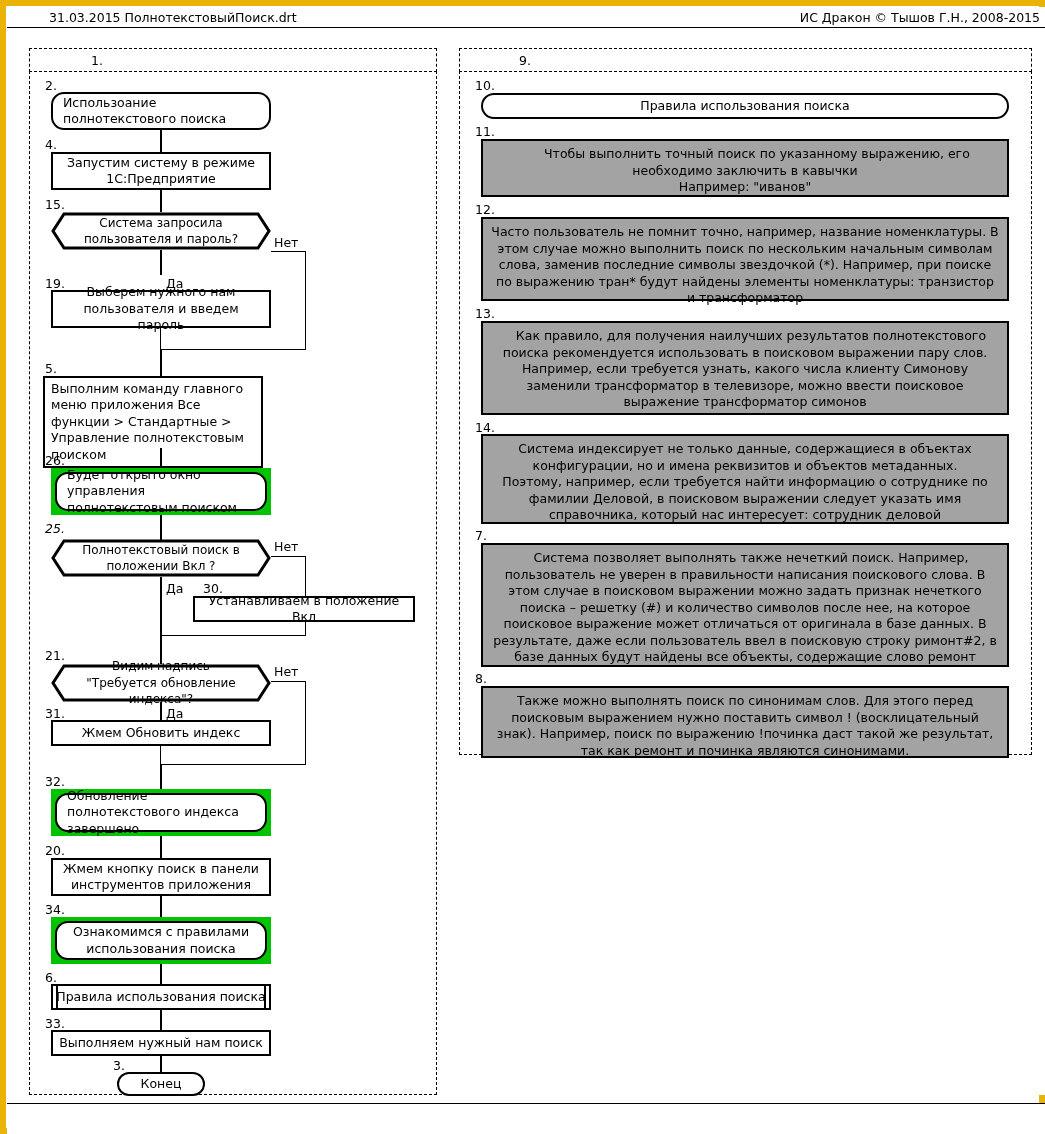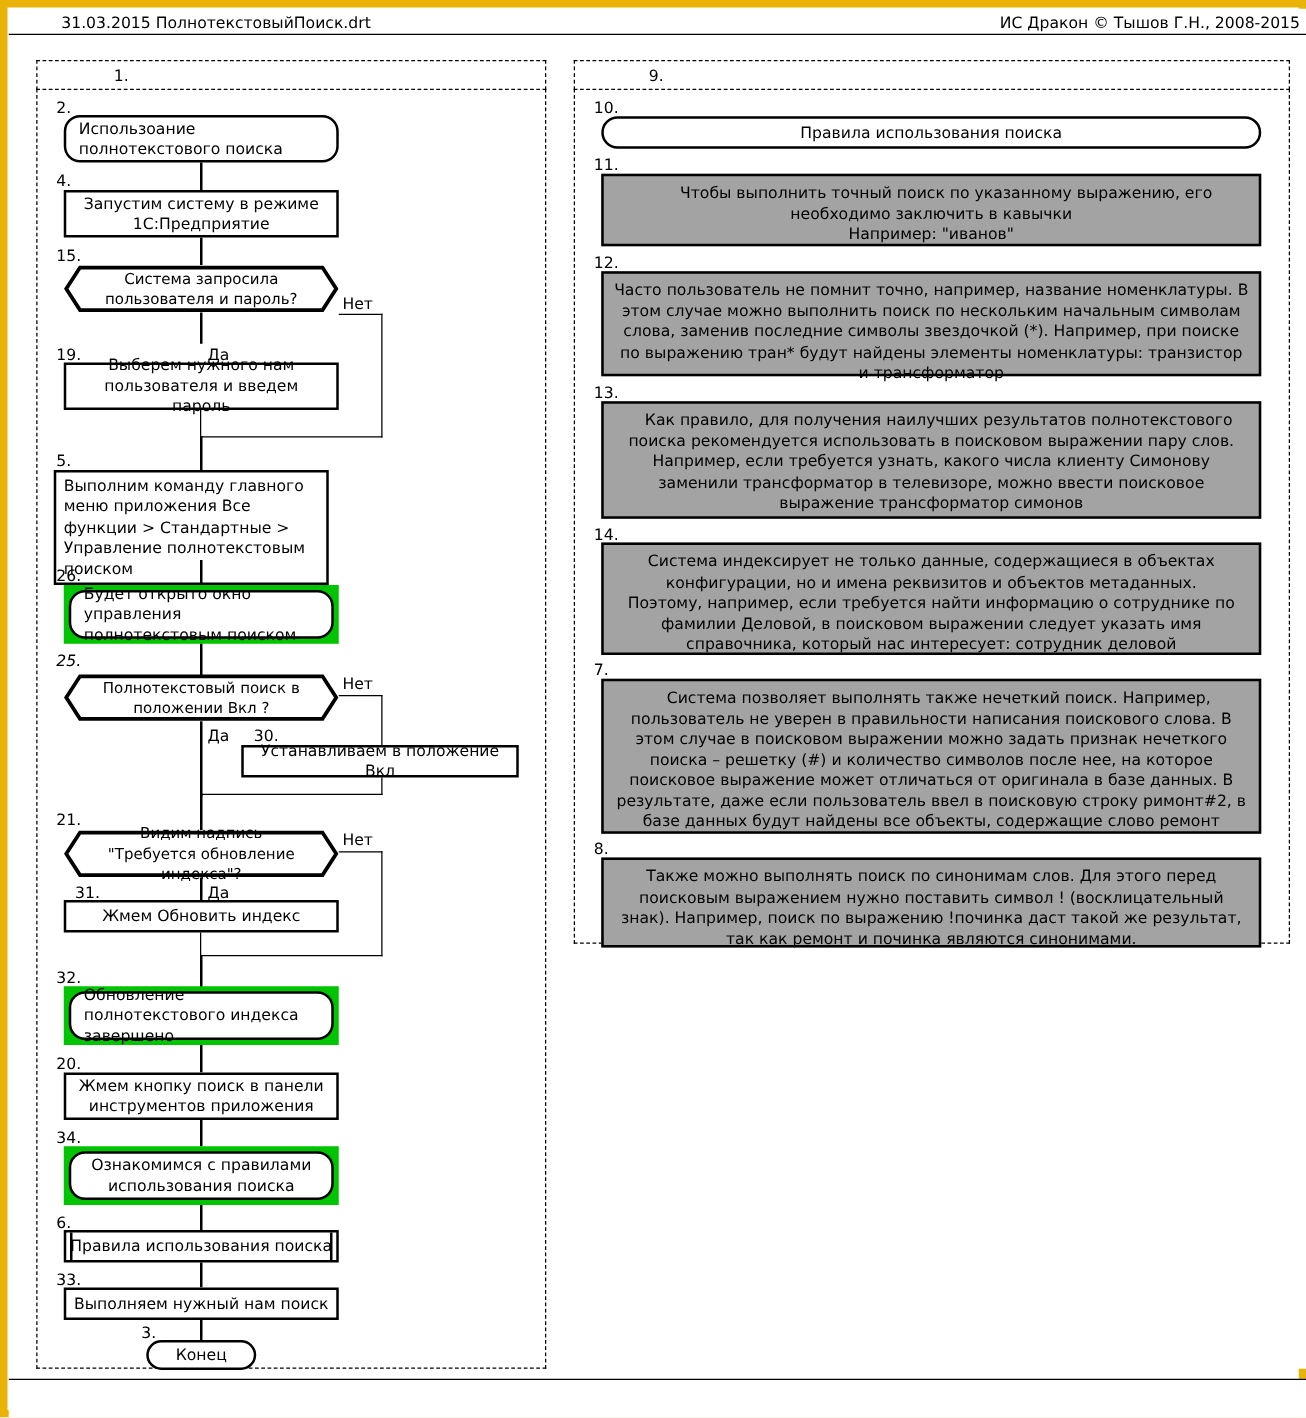--- a/index.html
+++ b/index.html
@@ -161,21 +161,21 @@
       </svg>
       <span class="qtext">Видим надпись "Требуется обновление индекса"?</span>
     </div>
     <span class="lbl" style="left:266px;top:637px;">Нет</span>
     <span class="lbl" style="left:158px;top:679px;">Да</span>
     <div class="thinh" style="left:264px;top:653px;width:35px;"></div>
     <div class="thinv" style="left:298px;top:653px;height:84px;"></div>
     <div class="thinh" style="left:153px;top:736px;width:146px;"></div>
     <div class="vline" style="left:153px;top:674px;height:18px;"></div>
 
-    <span class="num" style="left:38px;top:679px;margin-left:15px;">31.</span>
+    <span class="num" style="left:38px;top:679px;">31.</span>
     <div class="node action" style="left:44px;top:692px;width:220px;height:26px;">
       <span class="txt">Жмем Обновить индекс</span>
     </div>
     <div class="thinv" style="left:153px;top:718px;height:19px;"></div>
     <div class="vline" style="left:153px;top:736px;height:26px;"></div>
 
     <span class="num" style="left:38px;top:747px;">32.</span>
     <div class="node hl" style="left:44px;top:761px;width:220px;height:47px;">
       <div class="term left-align">
         <span class="txt">Обновление полнотекстового индекса завершено</span>

